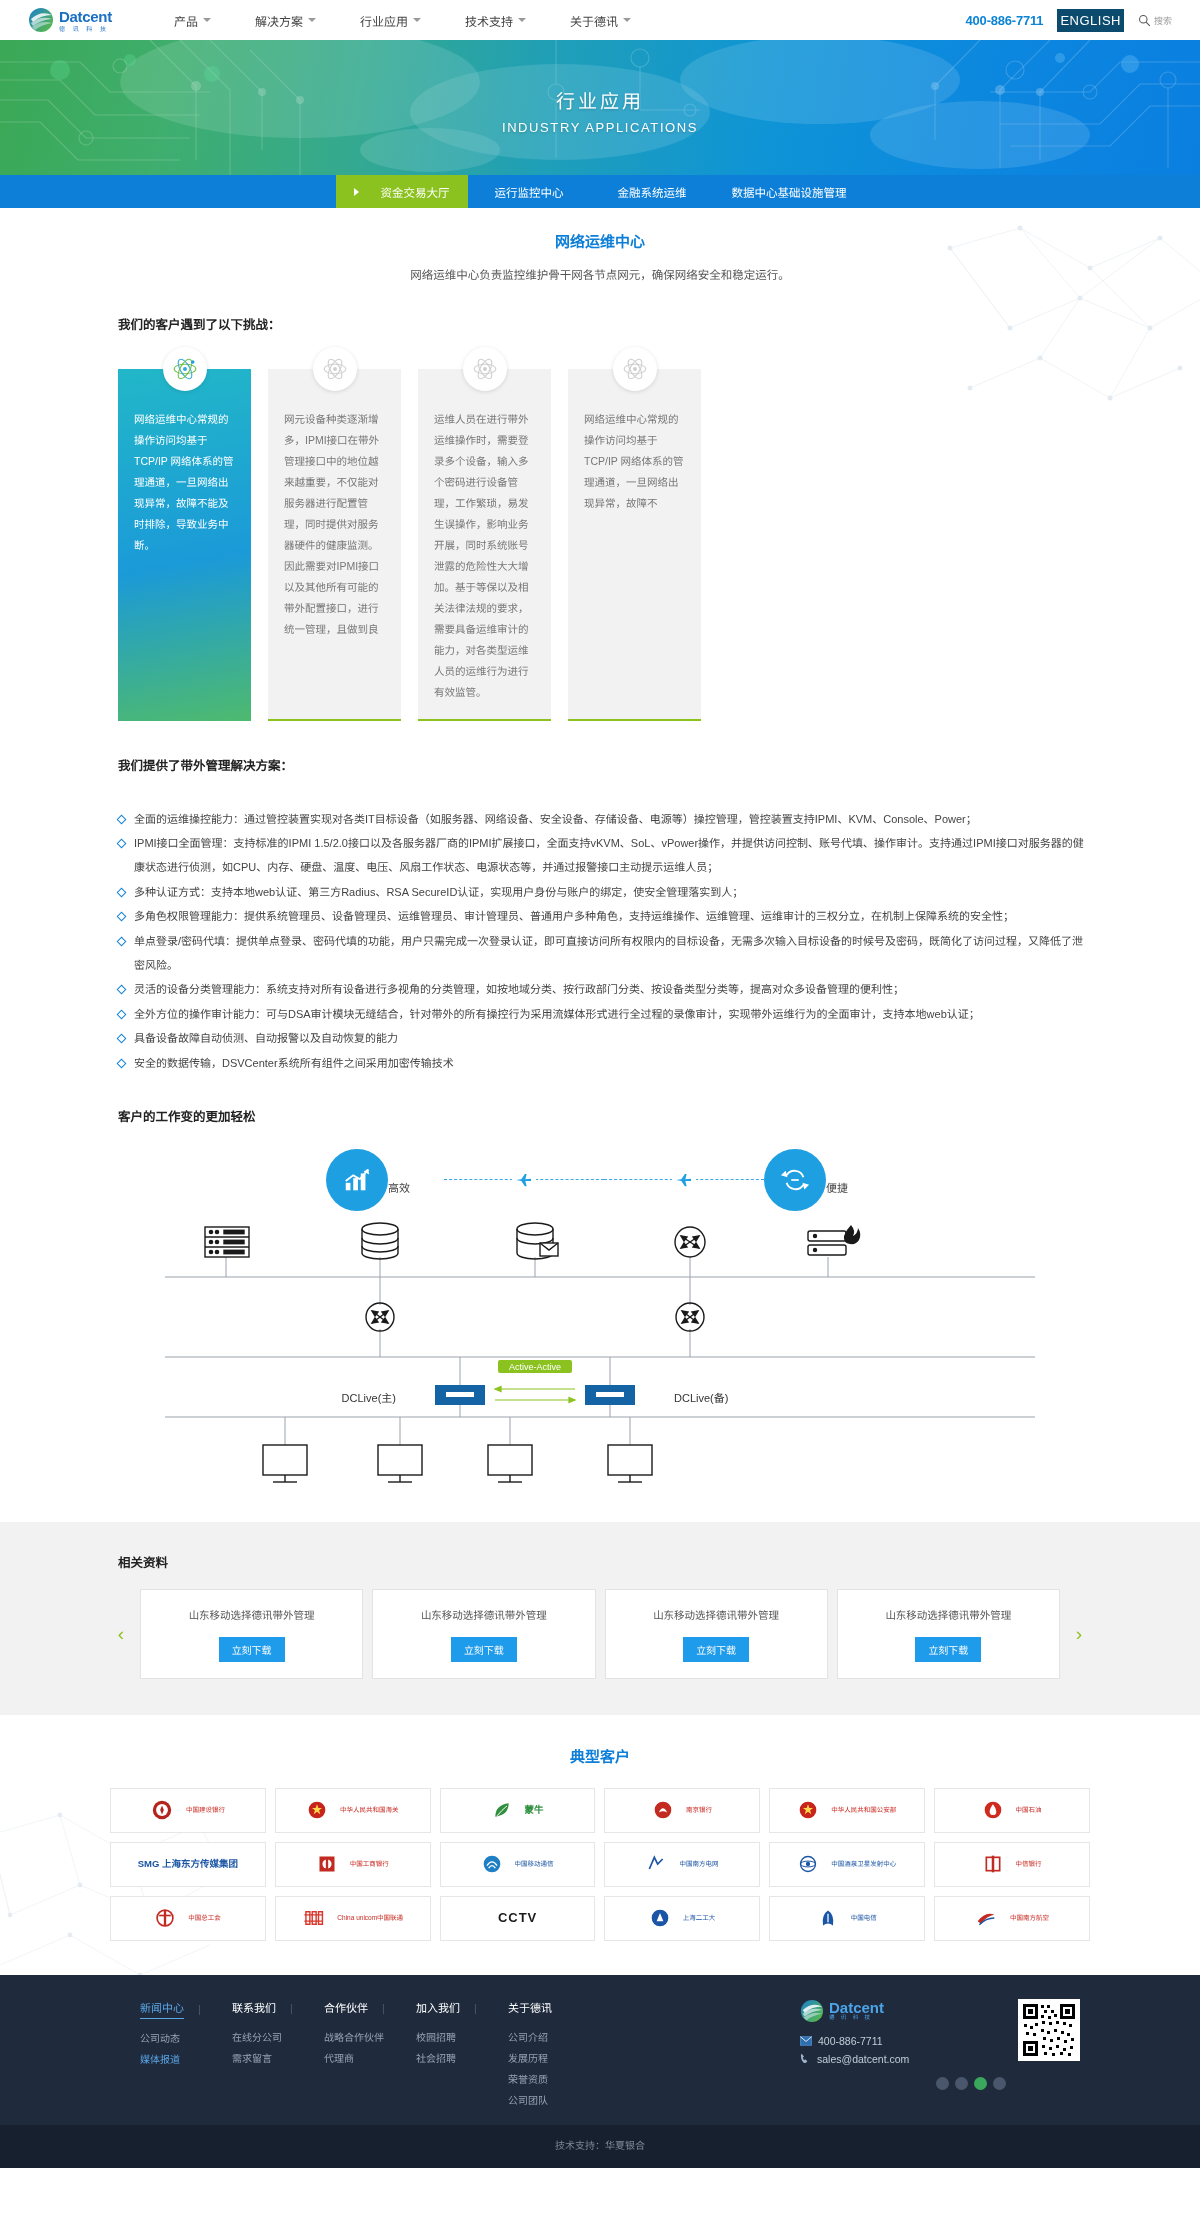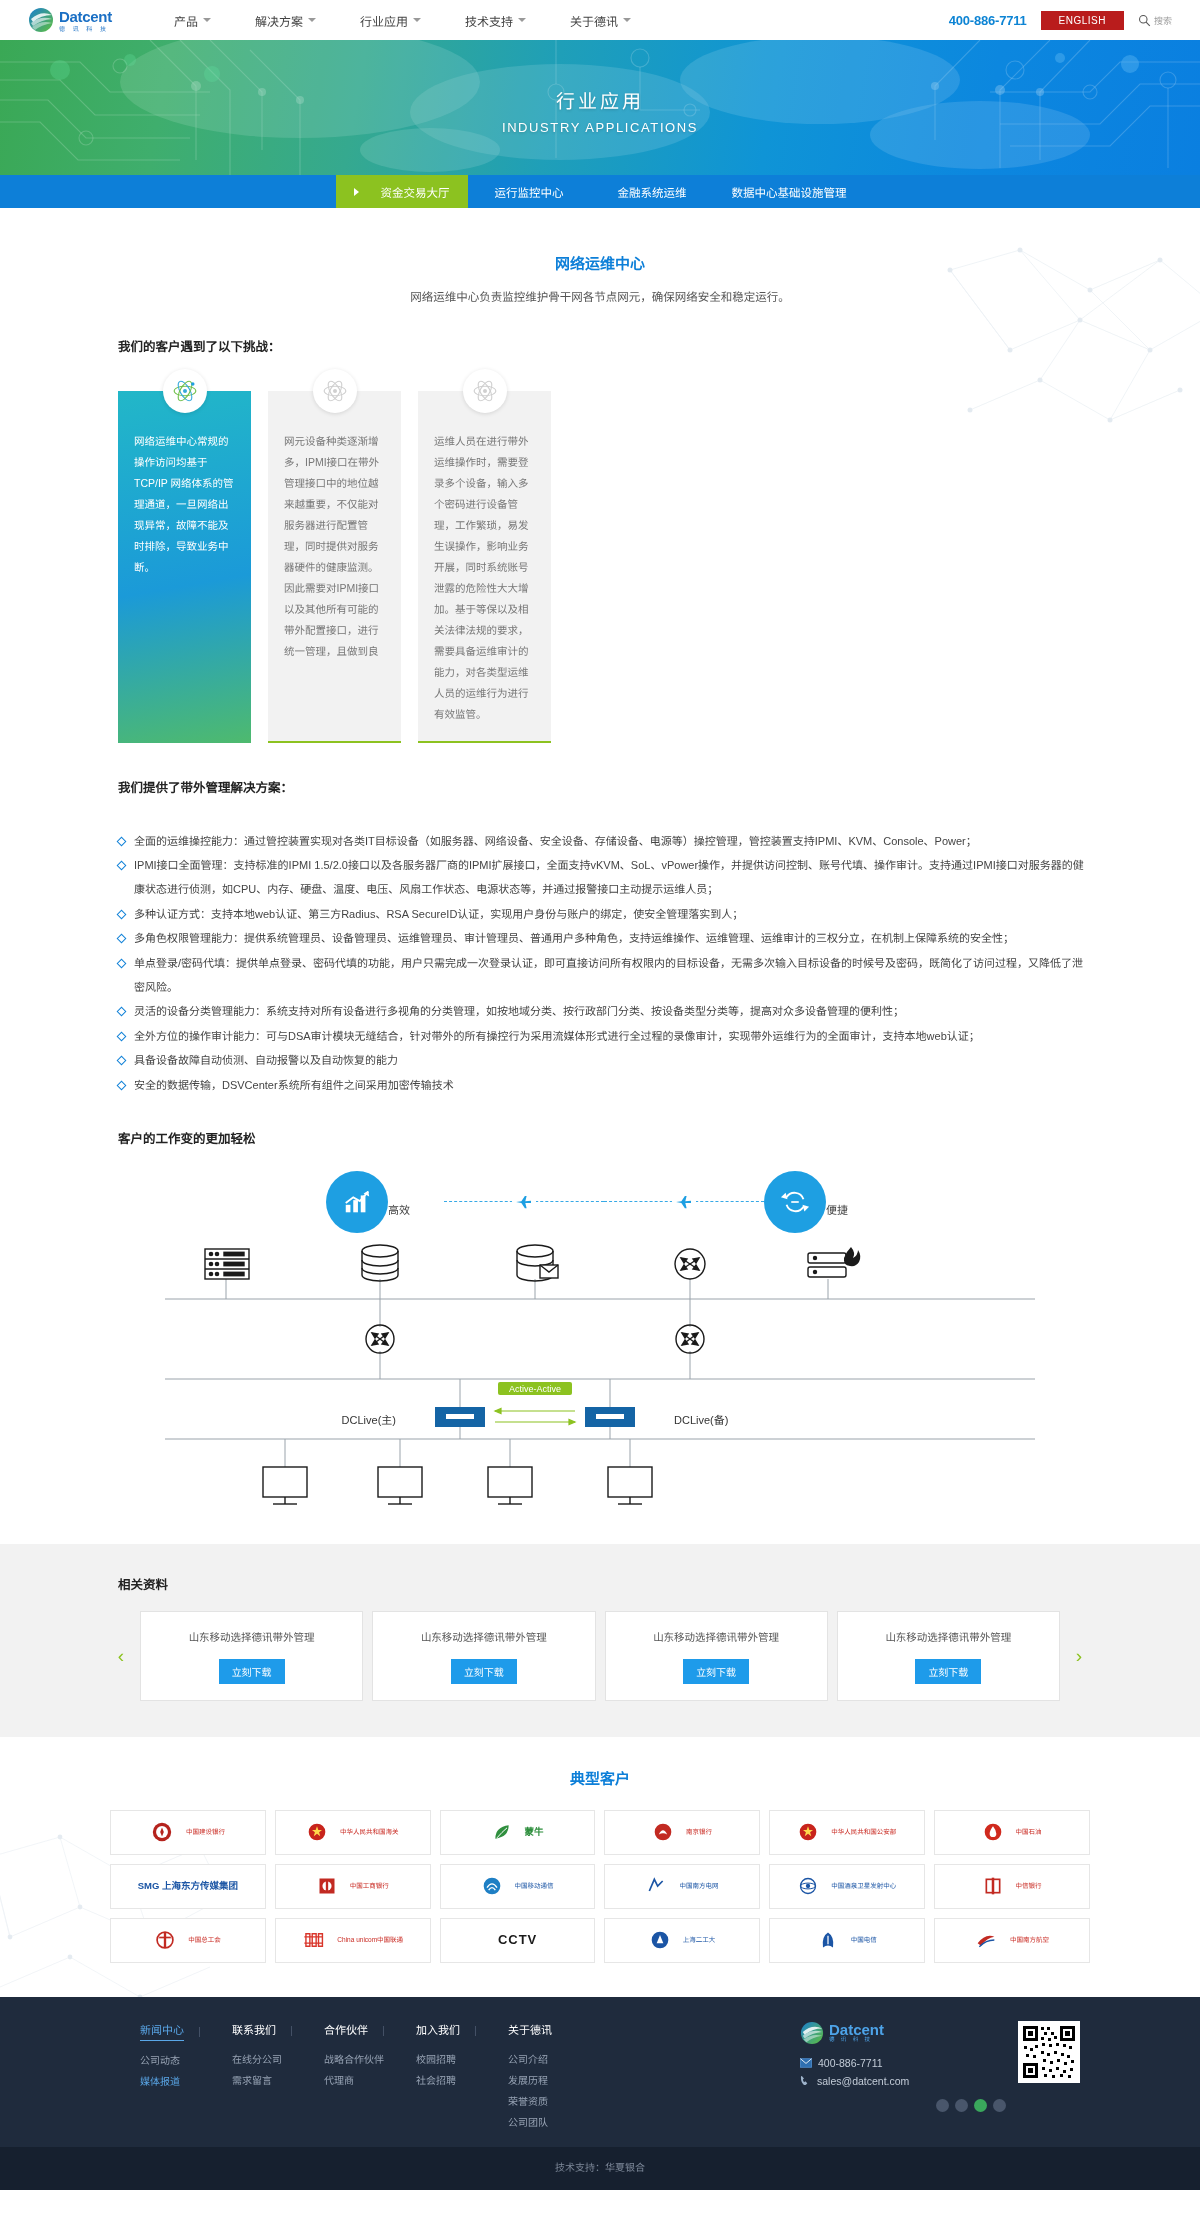--- a/index.html
+++ b/index.html
@@ -27,21 +27,21 @@
   .logo-sub { font-size: 6px; color: #1a6fc4; letter-spacing: 3px; margin-top: 2px; }
   .mainnav { display: flex; align-items: center; gap: 0; }
   .mainnav-item {
     font-size: 12px; color: #444; padding: 0 22px; cursor: pointer;
     display: flex; align-items: center; gap: 5px; white-space: nowrap;
   }
   .caret { width: 0; height: 0; border-left: 4px solid transparent; border-right: 4px solid transparent; border-top: 4px solid #999; display: inline-block; }
   .header-right { margin-left: auto; display: flex; align-items: center; gap: 14px; }
   .phone { color: #0d84d4; font-weight: bold; font-size: 13px; letter-spacing: -0.2px; }
   .btn-english {
-    background: #b91c1c; color: #fff; font-size: 10px; padding: 4px 18px;
+    background: #0c4a6e; color: #fff; font-size: 13px; padding: 4px 3px;
     letter-spacing: 0.5px; cursor: pointer; border: none;
   }
   .search-box { display: flex; align-items: center; gap: 3px; color: #666; cursor: pointer; }
   .search-label { font-size: 9px; color: #999; }
 
   
   .banner {
     height: 135px; position: relative; overflow: hidden;
     background: linear-gradient(100deg, #3aa855 0%, #3fae6d 14%, #35a98f 30%, #1f9fb8 46%, #0f94d6 64%, #0c87df 82%, #0a7fe0 100%);
   }
@@ -55,21 +55,21 @@
   
   .subtabs { height: 33px; background: #0d7fd8; display: flex; justify-content: center; }
   .subtab {
     min-width: 123px; display: flex; align-items: center; justify-content: center;
     color: #fff; font-size: 11.5px; cursor: pointer; padding: 0 18px; gap: 22px;
   }
   .subtab.active { background: #8cc220; }
   .subtab .tri { width: 0; height: 0; border-top: 4px solid transparent; border-bottom: 4px solid transparent; border-left: 5px solid #fff; }
 
   
-  .main { padding-top: 22px; position: relative; overflow: hidden; margin-top: 22px; }
+  .main { padding-top: 22px; position: relative; overflow: hidden; }
   .net-deco { position: absolute; right: -30px; top: 0; width: 300px; height: 320px; opacity: .5; pointer-events: none; }
   .sec-title { text-align: center; color: #0d7fd8; font-size: 15px; font-weight: bold; margin-bottom: 14px; }
   .sec-desc { text-align: center; color: #555; font-size: 11.5px; line-height: 1.8; margin-bottom: 28px; }
   .block-head { font-size: 12.5px; font-weight: bold; color: #222; margin: 0 0 18px 8px; }
 
   
   .cards { display: flex; gap: 17px; padding: 18px 8px 0; }
   .card {
     width: 133px; min-height: 152px; background: #f2f2f2; position: relative;
     padding: 40px 16px 16px; font-size: 10.5px; line-height: 2.0; color: #777;
@@ -363,20 +363,31 @@
             <svg width="26" height="26" viewBox="0 0 30 30">
               <ellipse cx="15" cy="15" rx="12.5" ry="5.5" fill="none" stroke="#cfcfcf" stroke-width="1.2"></ellipse>
               <ellipse cx="15" cy="15" rx="12.5" ry="5.5" fill="none" stroke="#cfcfcf" stroke-width="1.2" transform="rotate(60 15 15)"></ellipse>
               <ellipse cx="15" cy="15" rx="12.5" ry="5.5" fill="none" stroke="#cfcfcf" stroke-width="1.2" transform="rotate(120 15 15)"></ellipse>
               <circle cx="15" cy="15" r="2.3" fill="#cfcfcf"></circle>
             </svg>
           </div>
           <div>运维人员在进行带外运维操作时，需要登录多个设备，输入多个密码进行设备管理，工作繁琐，易发生误操作，影响业务开展，同时系统账号泄露的危险性大大增加。基于等保以及相关法律法规的要求，需要具备运维审计的能力，对各类型运维人员的运维行为进行有效监管。</div>
         </div>
 
+        <div class="card">
+          <div class="card-icon">
+            <svg width="26" height="26" viewBox="0 0 30 30">
+              <ellipse cx="15" cy="15" rx="12.5" ry="5.5" fill="none" stroke="#cfcfcf" stroke-width="1.2"></ellipse>
+              <ellipse cx="15" cy="15" rx="12.5" ry="5.5" fill="none" stroke="#cfcfcf" stroke-width="1.2" transform="rotate(60 15 15)"></ellipse>
+              <ellipse cx="15" cy="15" rx="12.5" ry="5.5" fill="none" stroke="#cfcfcf" stroke-width="1.2" transform="rotate(120 15 15)"></ellipse>
+              <circle cx="15" cy="15" r="2.3" fill="#cfcfcf"></circle>
+            </svg>
+          </div>
+          <div>网络运维中心常规的操作访问均基于TCP/IP 网络体系的管理通道，一旦网络出现异常，故障不</div>
+        </div>
       </div>
 
       <h3 class="block-head" style="margin-top:34px">我们提供了带外管理解决方案：</h3>
       <ul class="solutions" style="list-style:none">
         <li class="sol-item">
           <i class="diamond"></i>
           <span class="sol-text">全面的运维操控能力：通过管控装置实现对各类IT目标设备（如服务器、网络设备、安全设备、存储设备、电源等）操控管理，管控装置支持IPMI、KVM、Console、Power；</span>
         </li>
         <li class="sol-item">
           <i class="diamond"></i>

